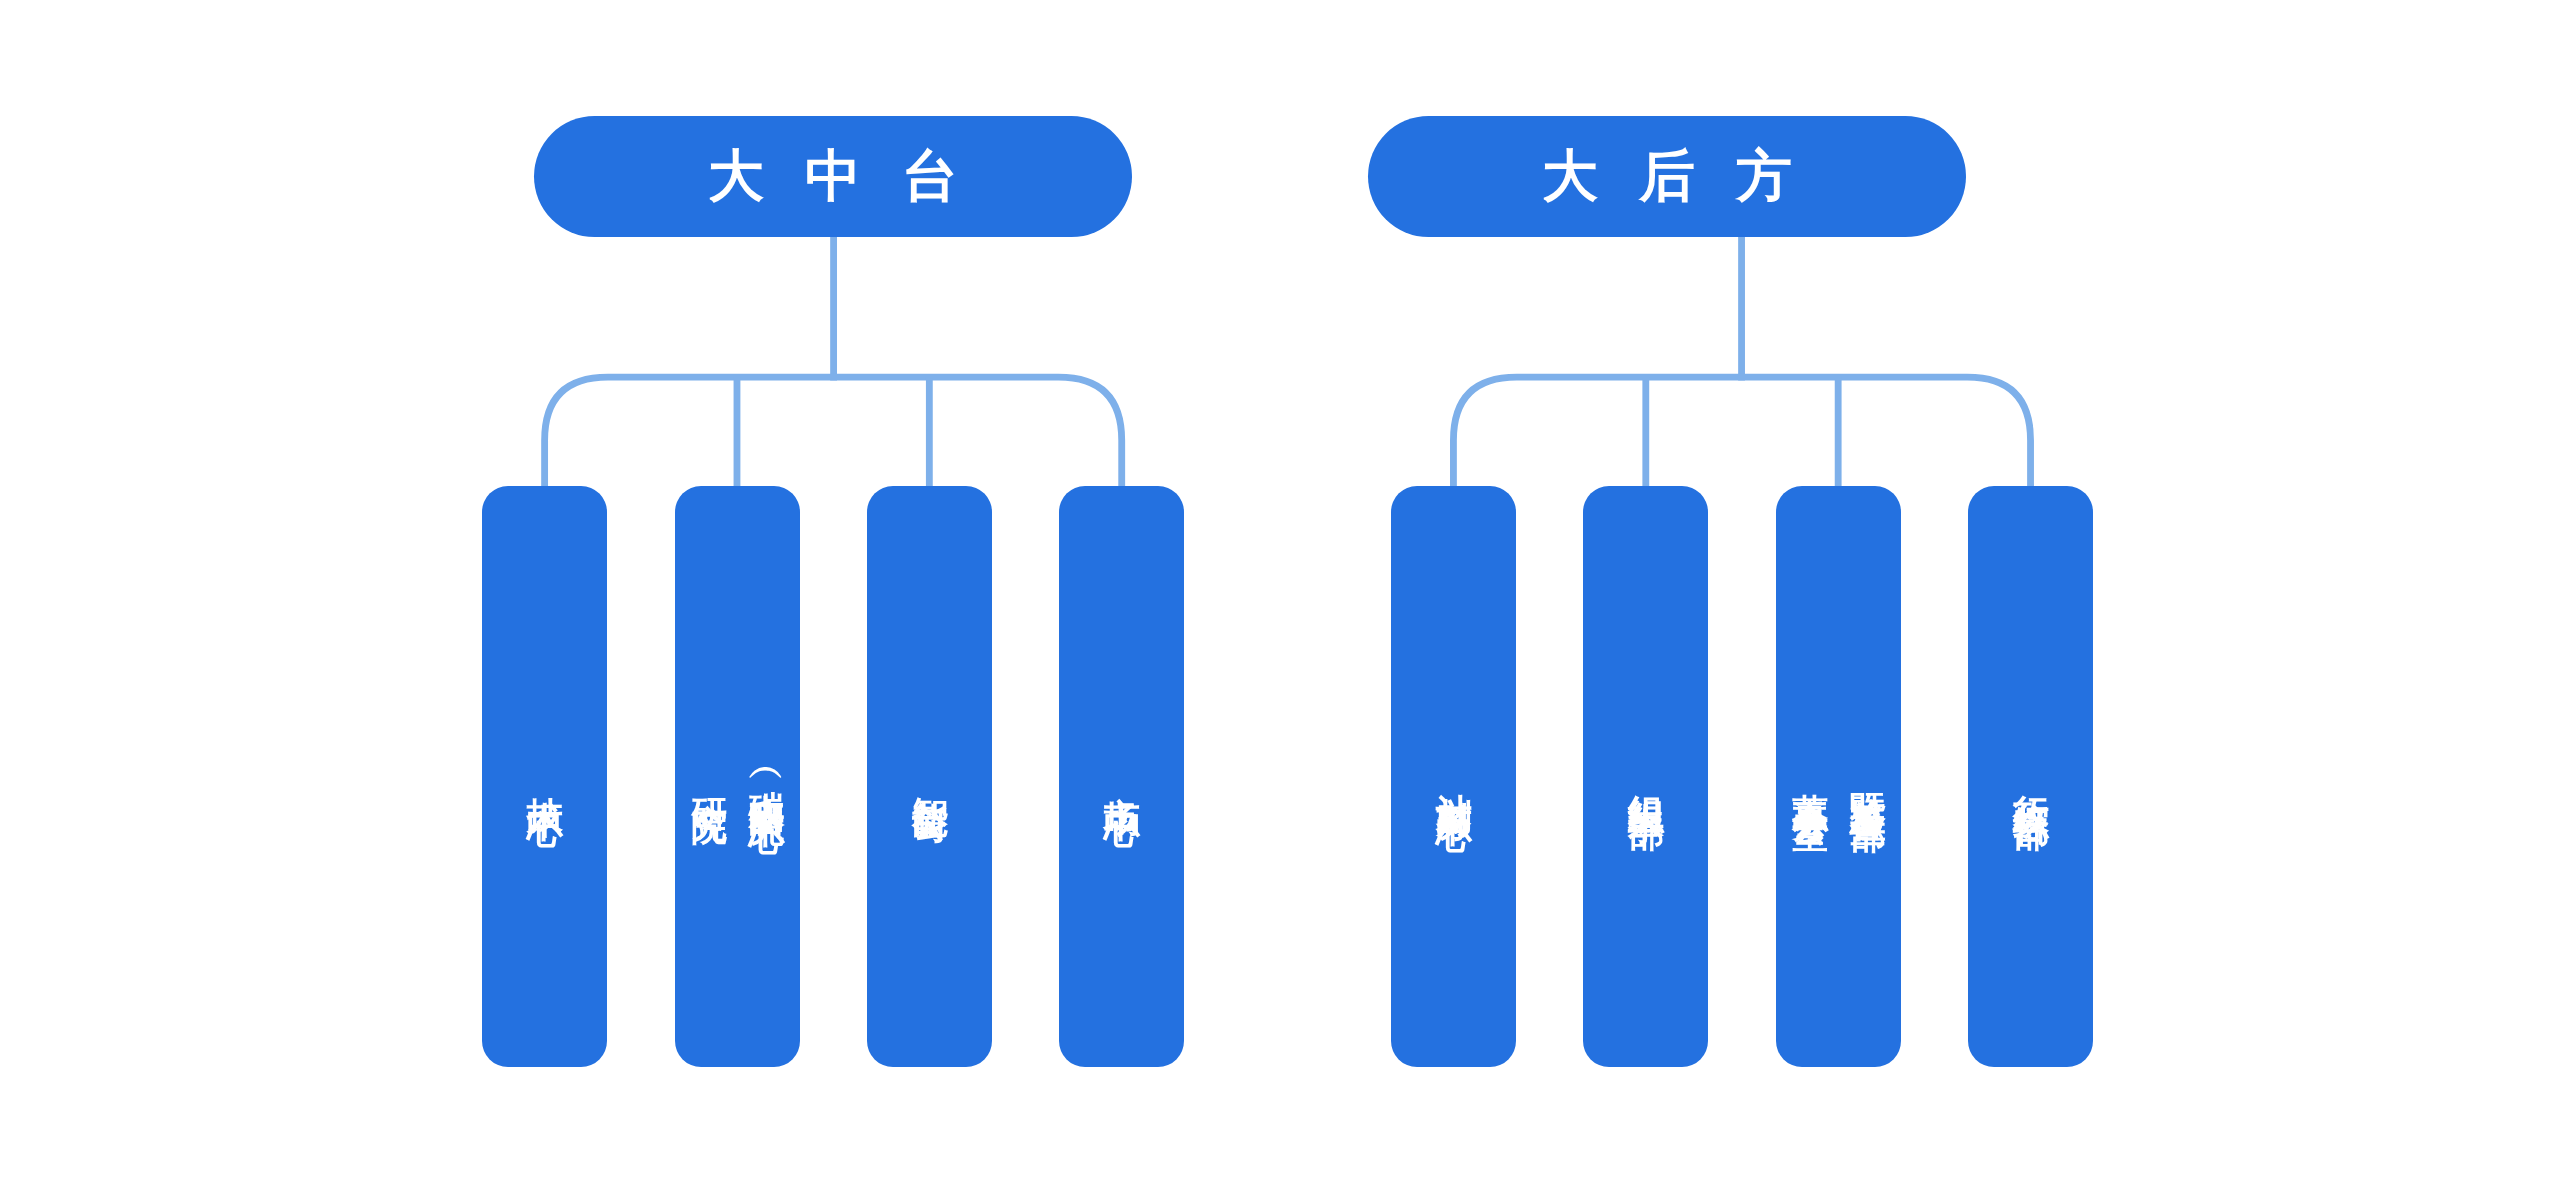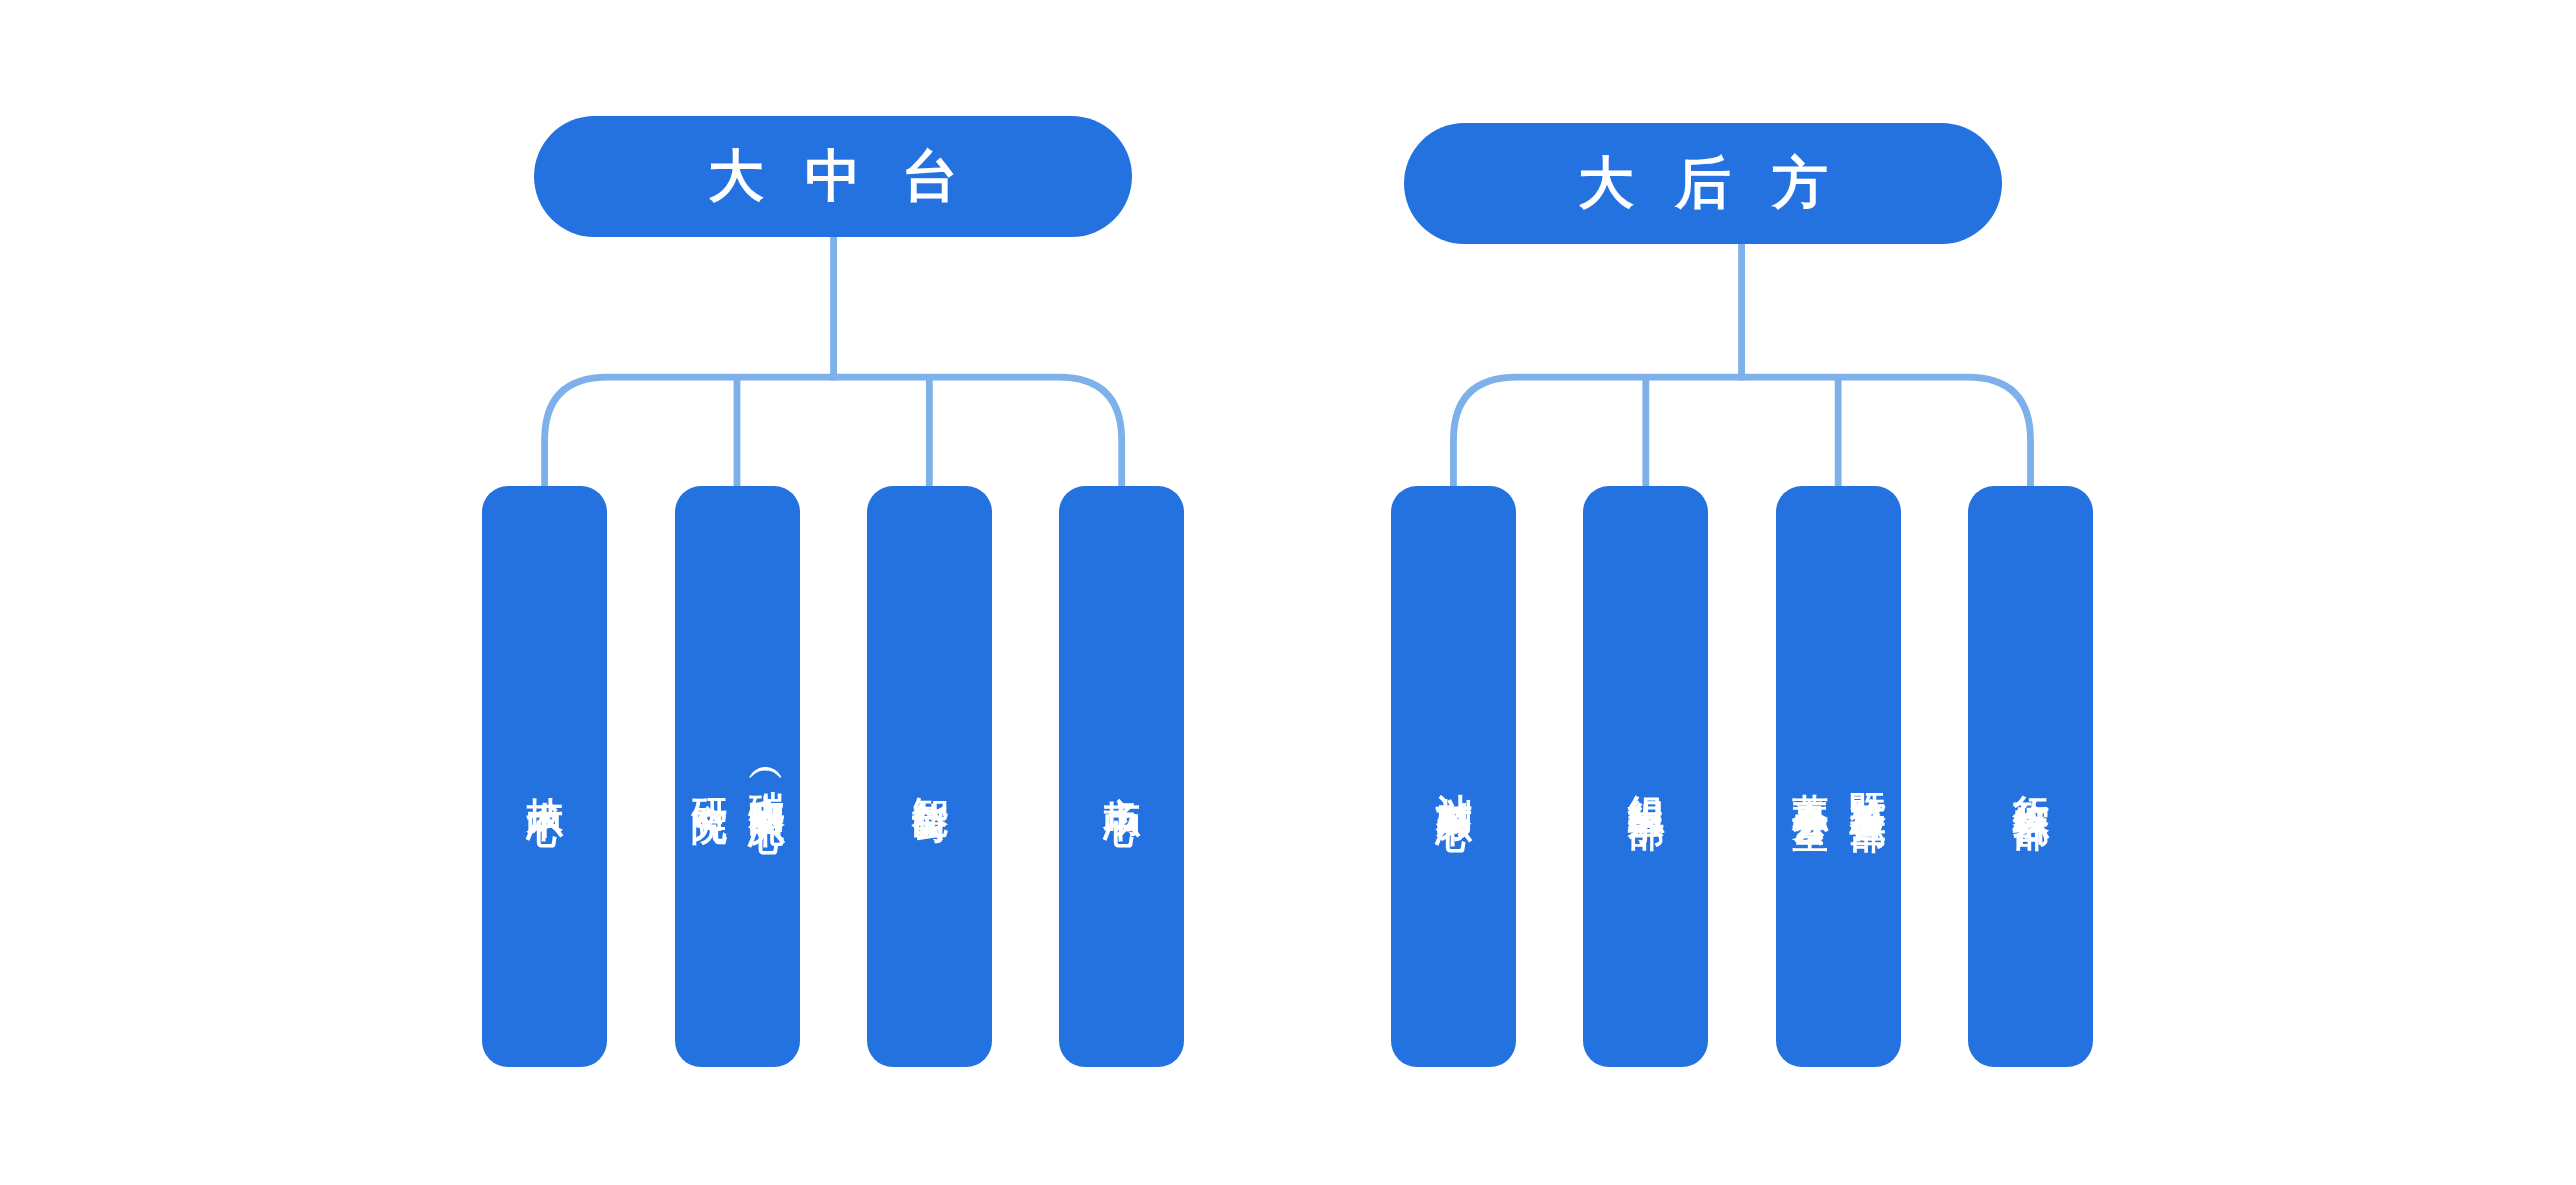--- a/index.html
+++ b/index.html
@@ -26,21 +26,21 @@
   .root-node{
     position:absolute;top:116px;width:598px;height:121px;
     background:var(--node-color);border-radius:61px;
     display:flex;align-items:center;justify-content:center;
   }
   .root-node .root-label{
     color:var(--text-color);font-size:56px;font-weight:700;
     letter-spacing:41px;margin-right:-41px;white-space:nowrap;
   }
   .root-left{left:534px;}
-  .root-right{left:1404px;margin-top:7px;}
+  .root-right{left:1368px;}
   .child-node{
     position:absolute;top:486px;width:125px;height:581px;
     background:var(--node-color);border-radius:26px;
     display:flex;flex-direction:row;align-items:center;justify-content:center;
     column-gap:8.5px;
   }
   .child-node .vline{
     writing-mode:vertical-lr;text-orientation:mixed;
     color:var(--text-color);font-size:36px;font-weight:700;
     letter-spacing:4.3px;white-space:nowrap;display:block;

